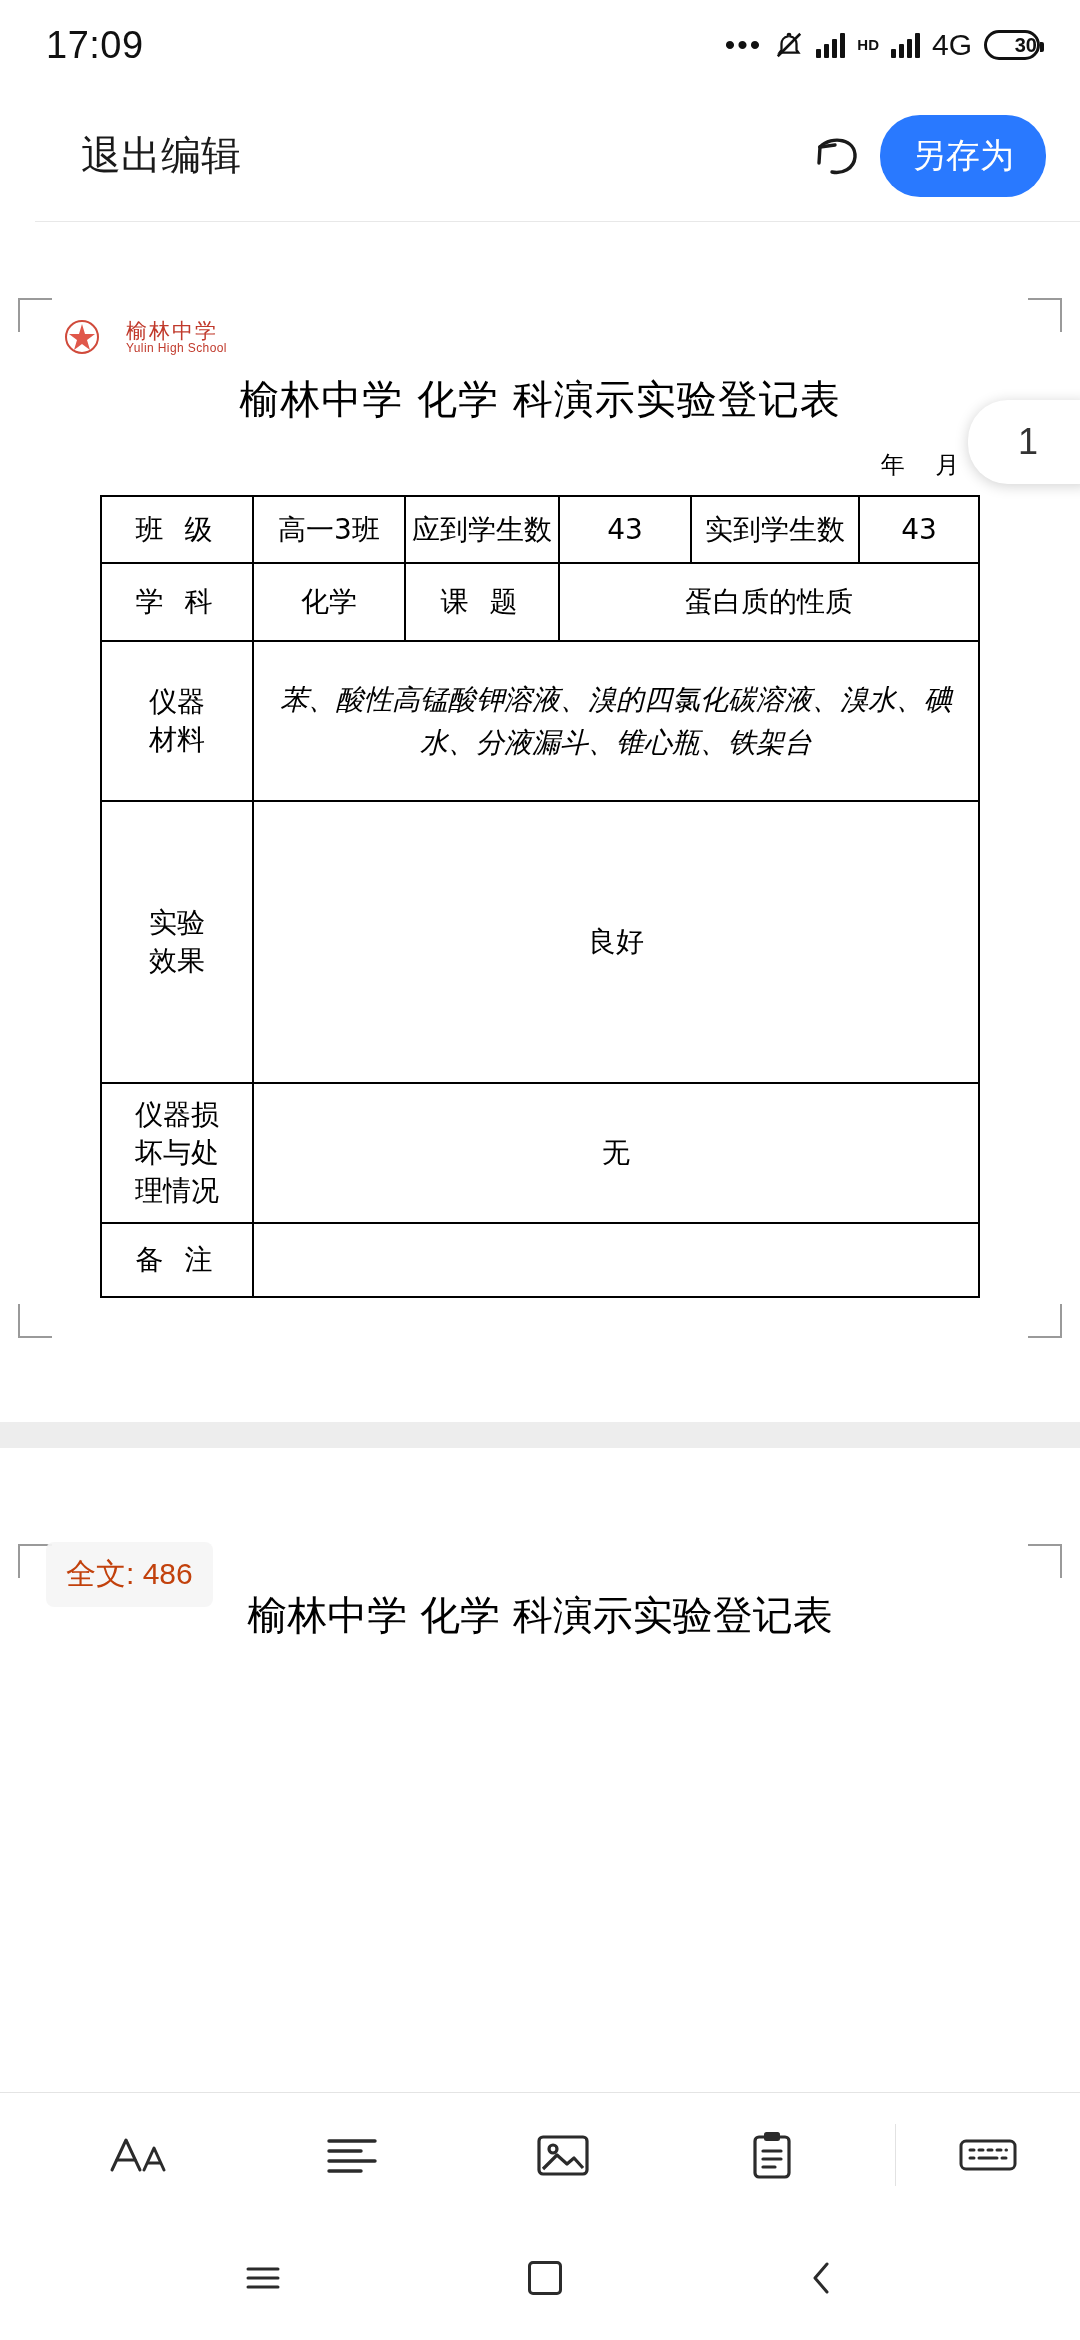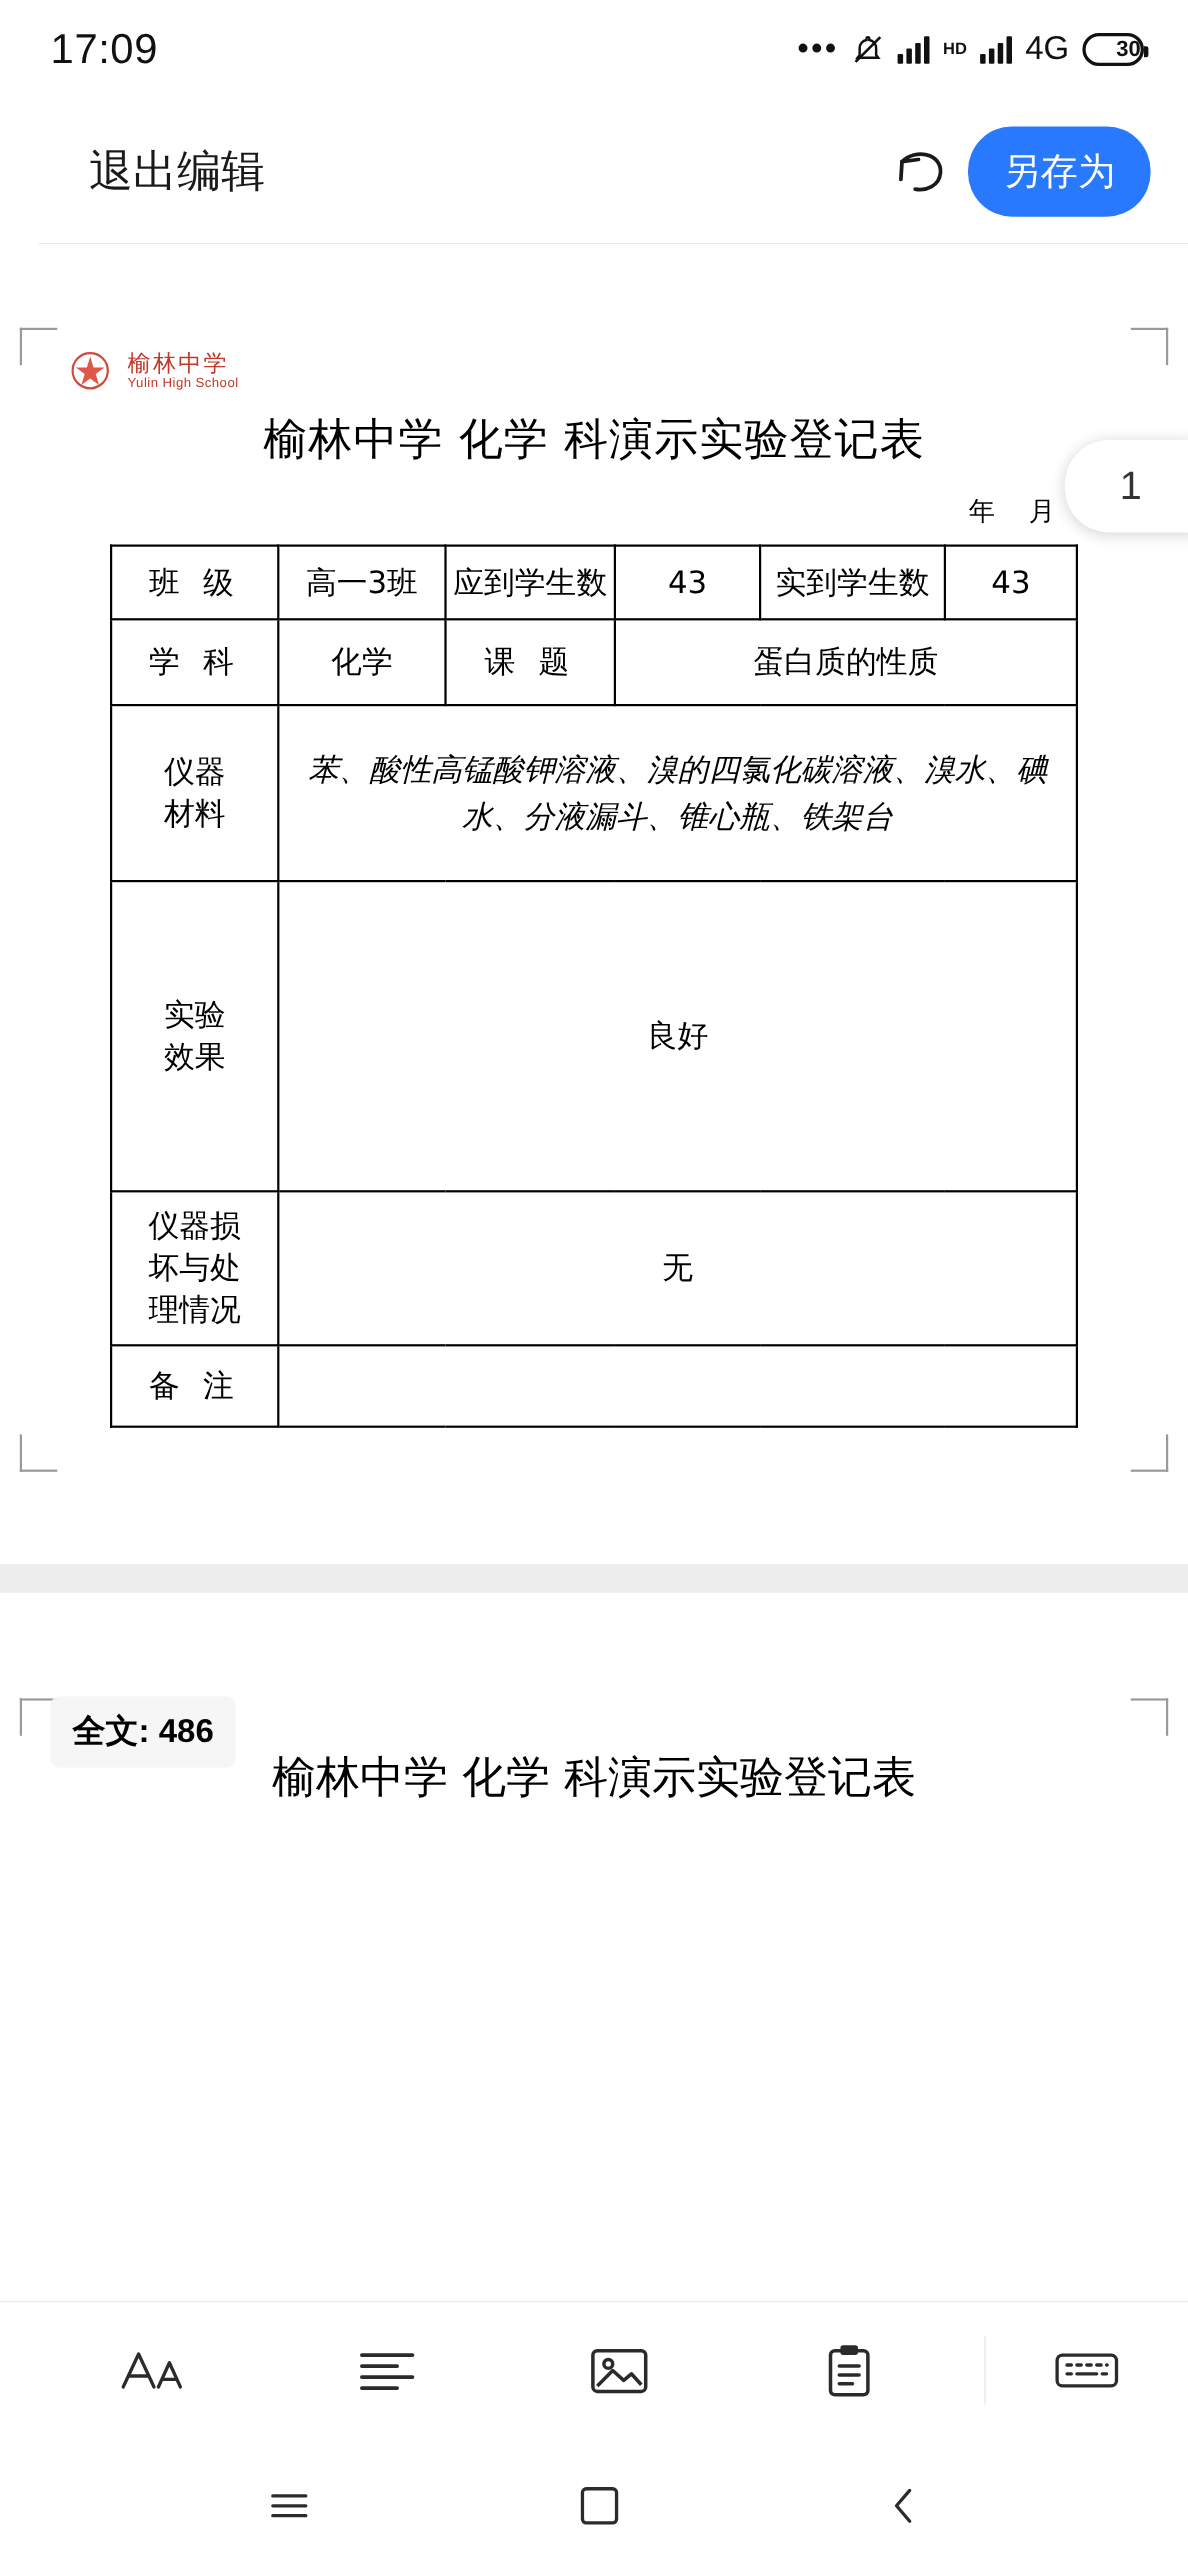--- a/index.html
+++ b/index.html
@@ -120,21 +120,21 @@
   .crop.tl { top: 76px; left: 18px; border-left-width: 2px; border-top-width: 2px; }
   .crop.tr { top: 76px; right: 18px; border-right-width: 2px; border-top-width: 2px; }
   .crop.bl { top: 1082px; left: 18px; border-left-width: 2px; border-bottom-width: 2px; }
   .crop.br { top: 1082px; right: 18px; border-right-width: 2px; border-bottom-width: 2px; }
 
   .logo {
     position: absolute;
     top: 95px; left: 62px;
     display: flex;
     align-items: center;
-    gap: 14px;
+    gap: 24px;
   }
   .logo-mark {
     width: 40px; height: 40px;
     position: relative;
   }
   .logo-text { line-height: 1.05; }
   .logo-cn { font-size: 21px; color: #c0392b; letter-spacing: 2px; }
   .logo-en { font-size: 12px; color: #c0392b; letter-spacing: 0.4px; }
 
   .doc-title {
@@ -248,22 +248,21 @@
 
   
   .wordcount {
     position: absolute;
     left: 46px;
     top: 1320px;
     background: rgba(245,245,245,0.93);
     border-radius: 8px;
     padding: 12px 20px;
     font-size: 30px;
-    color: #000000;
-    font-weight: bold;
+    color: #c2410c;
   }
 
   
   .bottom-bar {
     position: absolute;
     left: 0; right: 0;
     bottom: 124px;
     height: 124px;
     background: #fff;
     border-top: 1px solid #e4e4e4;

